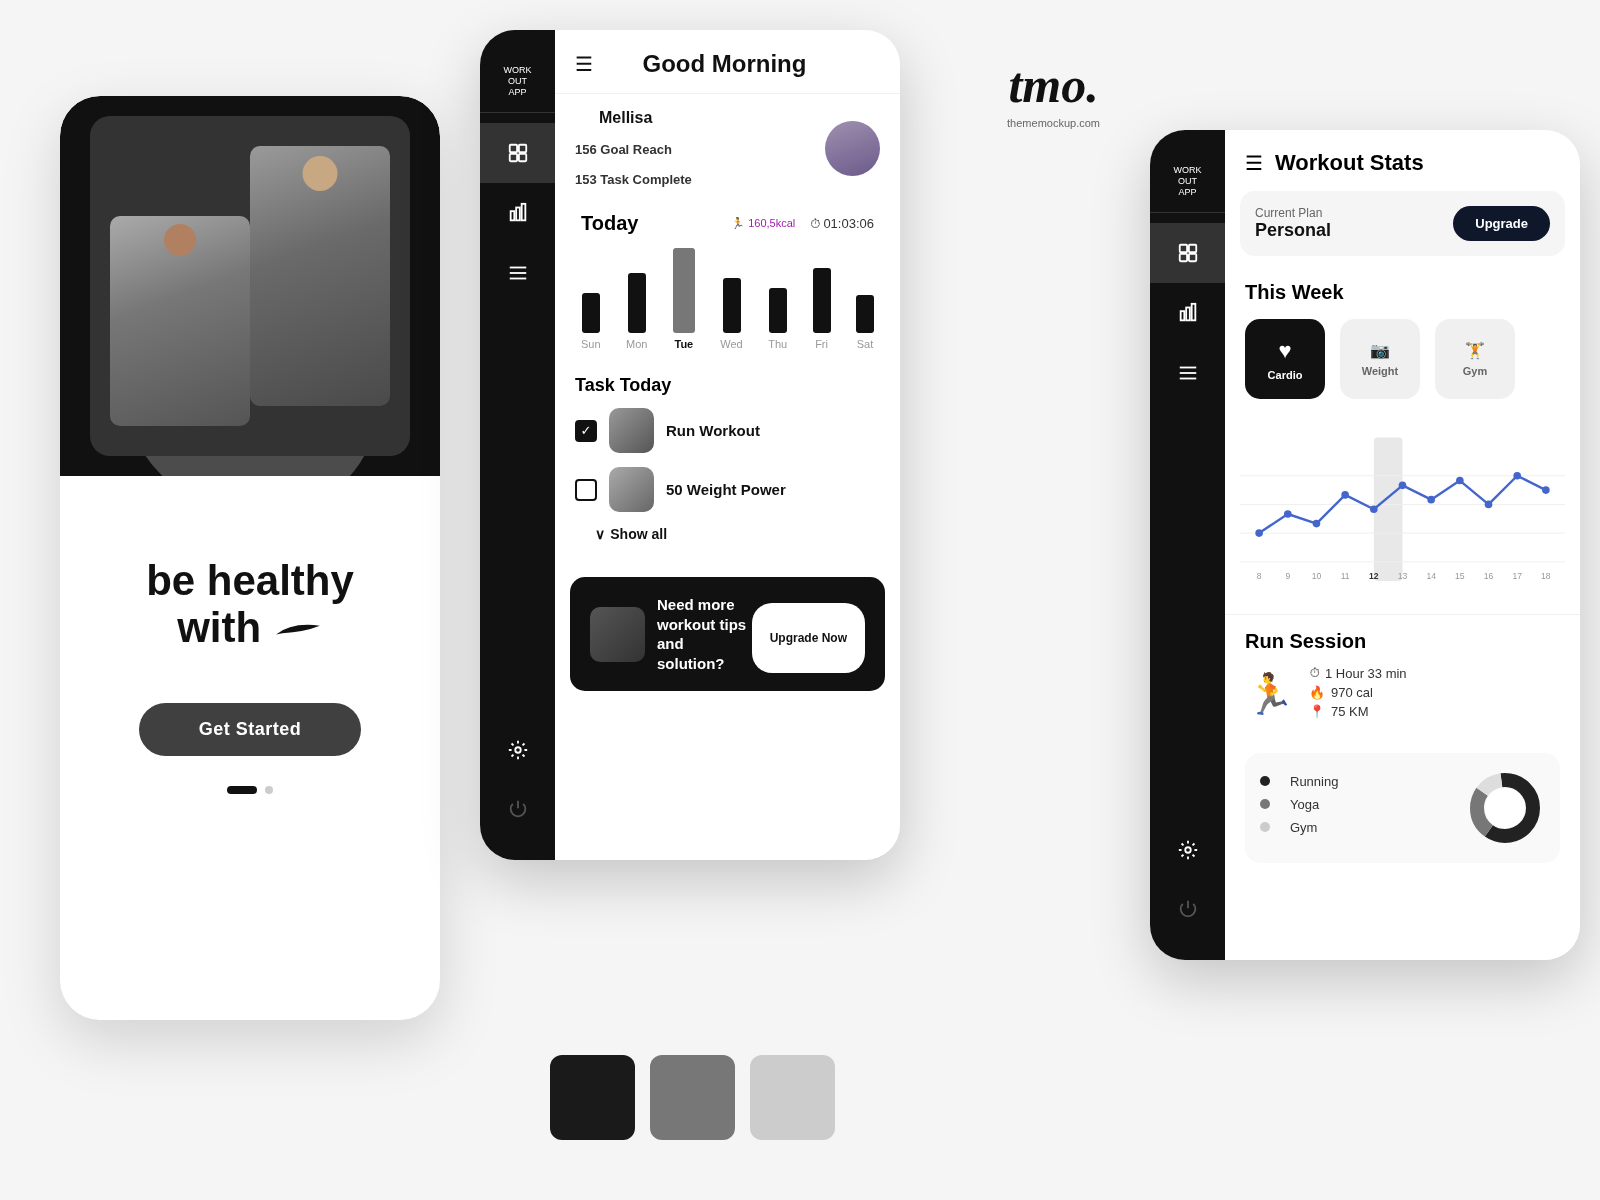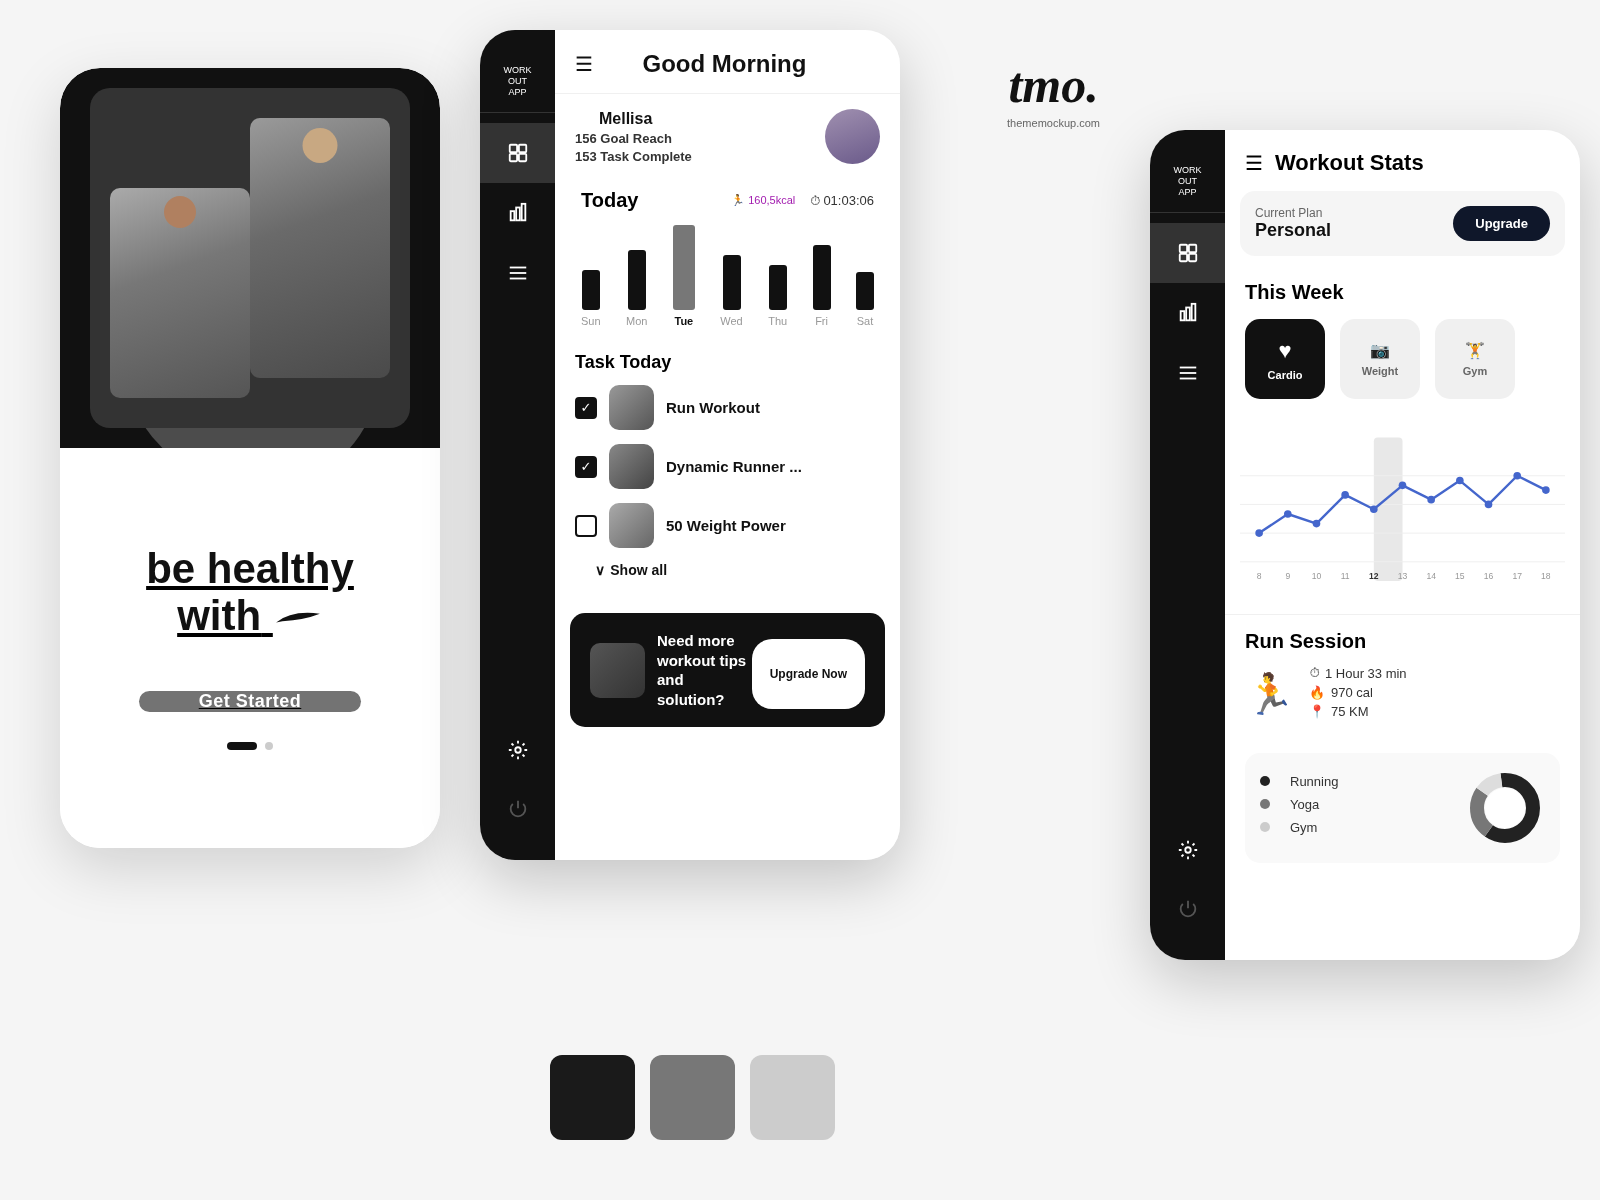--- a/index.html
+++ b/index.html
@@ -18,28 +18,27 @@
       width: 1600px;
       height: 1200px;
       position: relative;
       background: #f5f5f5;
     }
 
     
     .phone1 {
       position: absolute;
       left: 60px;
-      top: 68px;
+      top: 96px;
       width: 380px;
-      height: 780px;
+      height: 924px;
       background: #fff;
       border-radius: 40px;
       overflow: hidden;
       box-shadow: 0 20px 60px rgba(0,0,0,0.15);
-      text-decoration: underline;
     }
 
     .phone1-top {
       background: #111;
       border-radius: 40px 40px 0 0;
       height: 380px;
       position: relative;
       overflow: hidden;
     }
 
@@ -130,25 +129,25 @@
     .tagline {
       font-size: 42px;
       font-weight: 900;
       color: #111;
       text-align: center;
       line-height: 1.1;
       margin-bottom: 20px;
     }
 
     .get-started-btn {
-      background: #737373;
+      background: #404040;
       color: #fff;
       border: none;
       border-radius: 30px;
-      padding: 0 60px;
+      padding: 16px 60px;
       font-size: 18px;
       font-weight: 700;
       cursor: pointer;
       margin-top: 32px;
       letter-spacing: 0.5px;
     }
 
     .phone1-dots {
       display: flex;
       gap: 8px;
@@ -275,21 +274,21 @@
     .user-name {
       font-size: 16px;
       font-weight: 800;
       color: #111;
       margin-left: 24px;
     }
 
     .user-stat {
       font-size: 13px;
       color: #333;
-      margin-top: 3px;
+      margin-top: 15px;
     }
 
     .user-stat span {
       font-weight: 800;
     }
 
     .user-avatar {
       width: 55px;
       height: 55px;
       border-radius: 50%;
@@ -893,27 +892,20 @@
         <div class="tasks-title">Task Today</div>
 
         <div class="task-item">
           <div class="task-checkbox checked"></div>
           <div class="task-thumb">
             <div class="task-thumb-img" style="background:linear-gradient(135deg,#999 0%,#555 100%)"></div>
           </div>
           <div class="task-name">Run Workout</div>
         </div>
 
-        <div class="task-item">
-          <div class="task-checkbox checked"></div>
-          <div class="task-thumb">
-            <div class="task-thumb-img" style="background:linear-gradient(135deg,#888 0%,#444 100%)"></div>
-          </div>
-          <div class="task-name">Dynamic Runner ...</div>
-        </div>
 
         <div class="task-item">
           <div class="task-checkbox"></div>
           <div class="task-thumb">
             <div class="task-thumb-img" style="background:linear-gradient(135deg,#aaa 0%,#666 100%)"></div>
           </div>
           <div class="task-name">50 Weight Power</div>
         </div>
 
         <div class="show-all">

